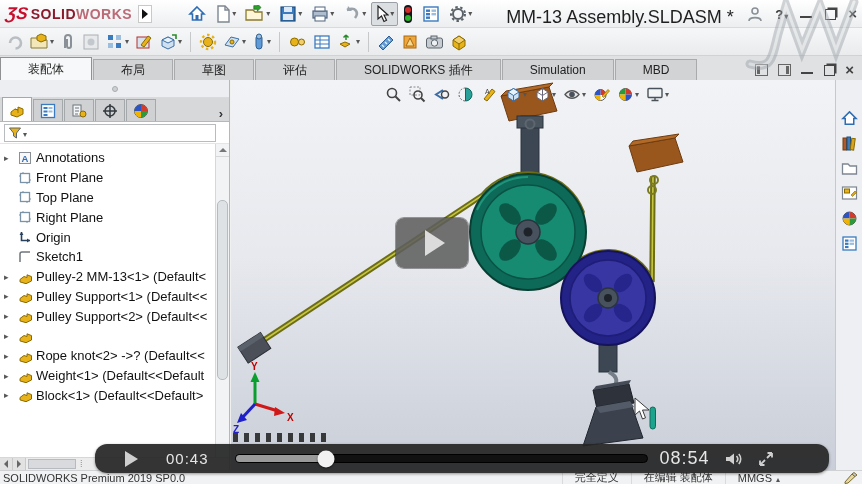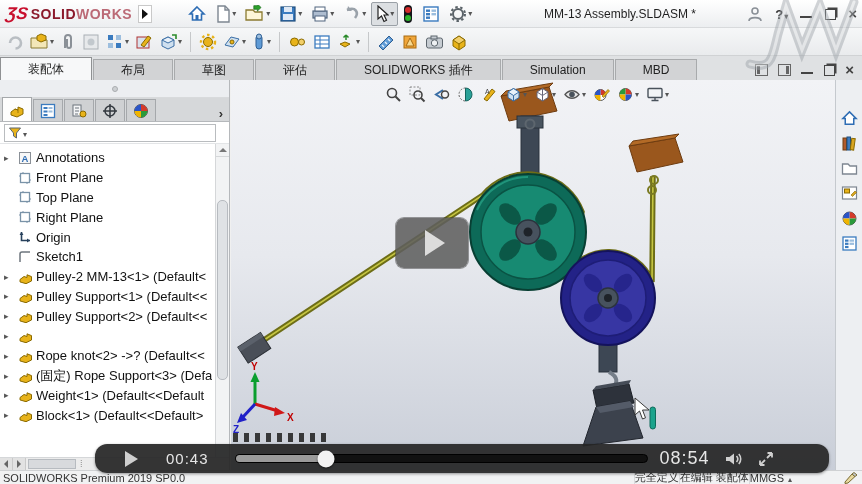--- a/index.html
+++ b/index.html
@@ -11,21 +11,21 @@
   .titlebar{position:absolute;left:0;top:0;width:862px;height:28px;background:linear-gradient(#ffffff,#eceef0);border-bottom:1px solid #d8dadc;display:flex;align-items:center;z-index:30}
   .brand{display:flex;align-items:center;margin-left:6px;gap:3px}
   .ds-glyph{font-style:italic;font-weight:bold;font-size:17px;color:#c8102e;transform:skewX(-8deg)}
   .logo-solid{font-weight:bold;font-size:14px;color:#8b1a2b;letter-spacing:.5px}
   .logo-works{font-weight:bold;font-size:14px;color:#bb6a76;letter-spacing:.5px}
   .expander{width:14px;height:18px;border:1px solid #c9c9c9;background:#fff;display:flex;align-items:center;justify-content:center;margin-left:6px}
   .expander::before{content:"";border-left:6px solid #111;border-top:5px solid transparent;border-bottom:5px solid transparent}
   .mb-icons{display:flex;align-items:center;margin-left:32px;gap:1px}
   .mbtn{height:24px;display:flex;align-items:center;justify-content:center;padding:0 3px;border:1px solid transparent;border-radius:2px}
   .mbtn.pressed{background:#dcdfe2;border-color:#9aa0a6}
-  .doc-title{position:absolute;left:500px;width:240px;text-align:center;font-size:12px;color:#1f1f1f;top:7px}
+  .doc-title{position:absolute;left:500px;width:240px;text-align:center;font-size:18px;color:#1f1f1f;top:7px}
   .win-icons{position:absolute;right:5px;top:0;height:28px;display:flex;align-items:center;gap:12px}
   .wglyph{width:12px;height:12px;position:relative}
   .w-min::after{content:"";position:absolute;left:0;right:0;bottom:2px;border-bottom:2px solid #444}
   .w-res::after{content:"";position:absolute;left:1px;top:1px;width:9px;height:9px;border:1.5px solid #444;box-shadow:2px -2px 0 -0.5px #444}
   .w-close{color:#444;font-size:15px;line-height:12px;width:auto;font-weight:bold}
   .help-q{font-size:13px;font-weight:bold;color:#333}
   
   .watermark{position:absolute;right:0;top:0;width:130px;height:72px;z-index:60;opacity:.45;pointer-events:none}
   
   .toolbar2{position:absolute;left:0;top:28px;width:862px;height:28px;background:linear-gradient(#f6f7f8,#e9ebed);border-bottom:1px solid #d0d2d4;display:flex;align-items:center;padding-left:4px;gap:2px;z-index:25}
@@ -82,21 +82,21 @@
   .pb-time{color:#e6e6e6;font-size:15px;margin-left:28px;letter-spacing:1px}
   .pb-track{position:relative;margin-left:26px;width:413px;height:9px;background:#111;border-radius:5px;border:1px solid #000}
   .pb-fill{position:absolute;left:0;top:0;bottom:0;background:#9a9a9a;border-radius:5px}
   .pb-knob{position:absolute;top:50%;width:17px;height:17px;background:#f2f2f2;border-radius:50%;transform:translate(-50%,-50%);box-shadow:0 1px 2px rgba(0,0,0,.6)}
   .pb-dur{color:#e6e6e6;font-size:18px;margin-left:12px;letter-spacing:1px}
   .pb-vol,.pb-fs{margin-left:14px;display:flex;align-items:center}
   
   .statusbar{position:absolute;left:0;top:470px;width:862px;height:14px;background:#f1f2f3;border-top:1px solid #cfd1d3;display:flex;align-items:center;font-size:11px;color:#333;z-index:40}
   .sb-left{margin-left:3px}
   .sb-right{margin-left:auto;display:flex;align-items:center;gap:0}
-  .sb-seg{padding:0 0;border-left:1px solid #d8dadc;white-space:nowrap}
+  .sb-seg{padding:0 12px;border-left:1px solid #d8dadc;white-space:nowrap}
   .sb-units{display:flex;align-items:flex-end;gap:4px}
   .sb-units::after{content:"▴";font-size:8px;color:#555}
   .sb-gap{width:52px}
   .sb-pencil{margin-right:4px}
 </style>
 </head>
 <body>
 
 <div class="titlebar">
   <div class="brand">
@@ -477,29 +477,20 @@
         </span>
         <span class="tlabel">Rope knot&lt;2&gt; -&gt;? (Default&lt;&lt;</span>
       </div>
     <div class="trow">
         <span class="exp on"></span>
         <span class="ticon">
           <svg width="15" height="14" viewBox="0 0 15 14">
             <path d="M2 9.5 l4 -3 3 1 0 -2.7 4.5 1.8 0 4.4 -5.5 2.7 -6 -1.8 z" fill="#e8b31a" stroke="#8a6a00"></path>
           </svg>
         </span>
-        <span class="tlabel">(固定) Rope Support&lt;3&gt; (Defa</span>
-      </div>
-    <div class="trow">
-        <span class="exp on"></span>
-        <span class="ticon">
-          <svg width="15" height="14" viewBox="0 0 15 14">
-            <path d="M2 9.5 l4 -3 3 1 0 -2.7 4.5 1.8 0 4.4 -5.5 2.7 -6 -1.8 z" fill="#e8b31a" stroke="#8a6a00"></path>
-          </svg>
-        </span>
         <span class="tlabel">Weight&lt;1&gt; (Default&lt;&lt;Default</span>
       </div>
     <div class="trow">
         <span class="exp on"></span>
         <span class="ticon">
           <svg width="15" height="14" viewBox="0 0 15 14">
             <path d="M2 9.5 l4 -3 3 1 0 -2.7 4.5 1.8 0 4.4 -5.5 2.7 -6 -1.8 z" fill="#e8b31a" stroke="#8a6a00"></path>
           </svg>
         </span>
         <span class="tlabel">Block&lt;1&gt; (Default&lt;&lt;Default&gt;</span>

